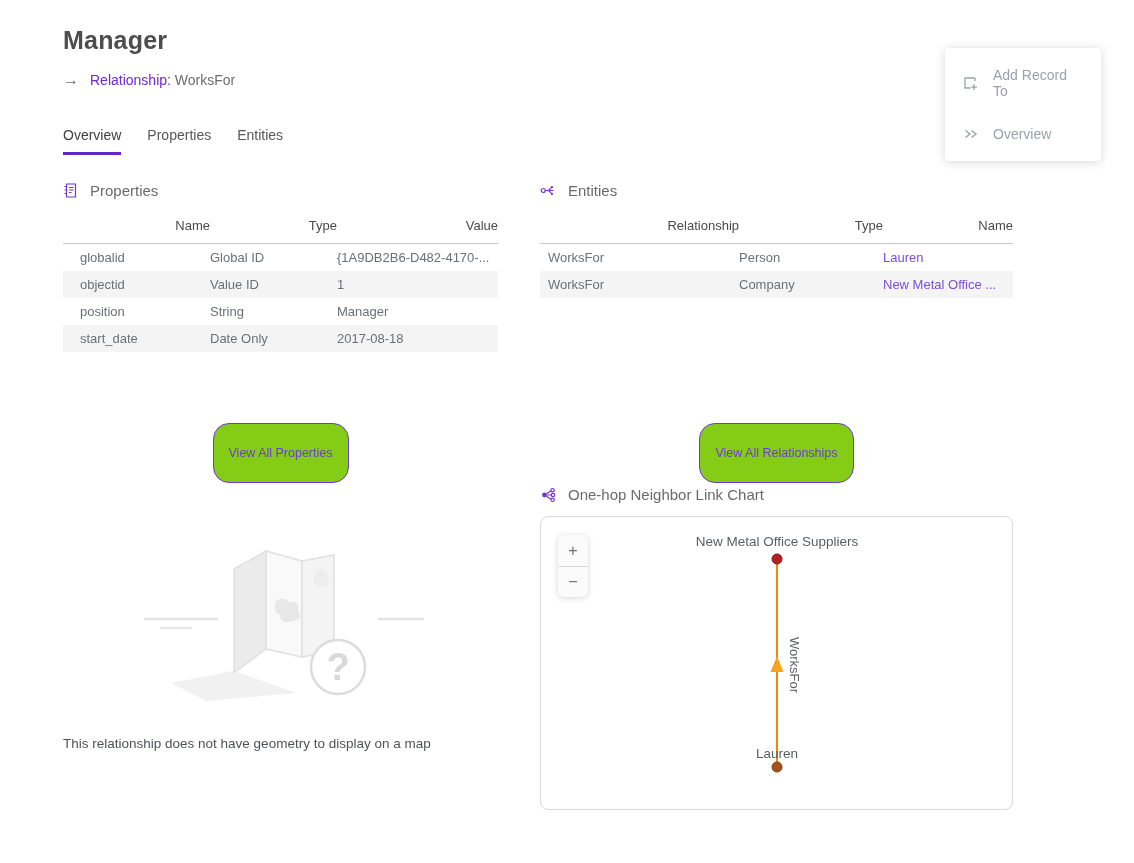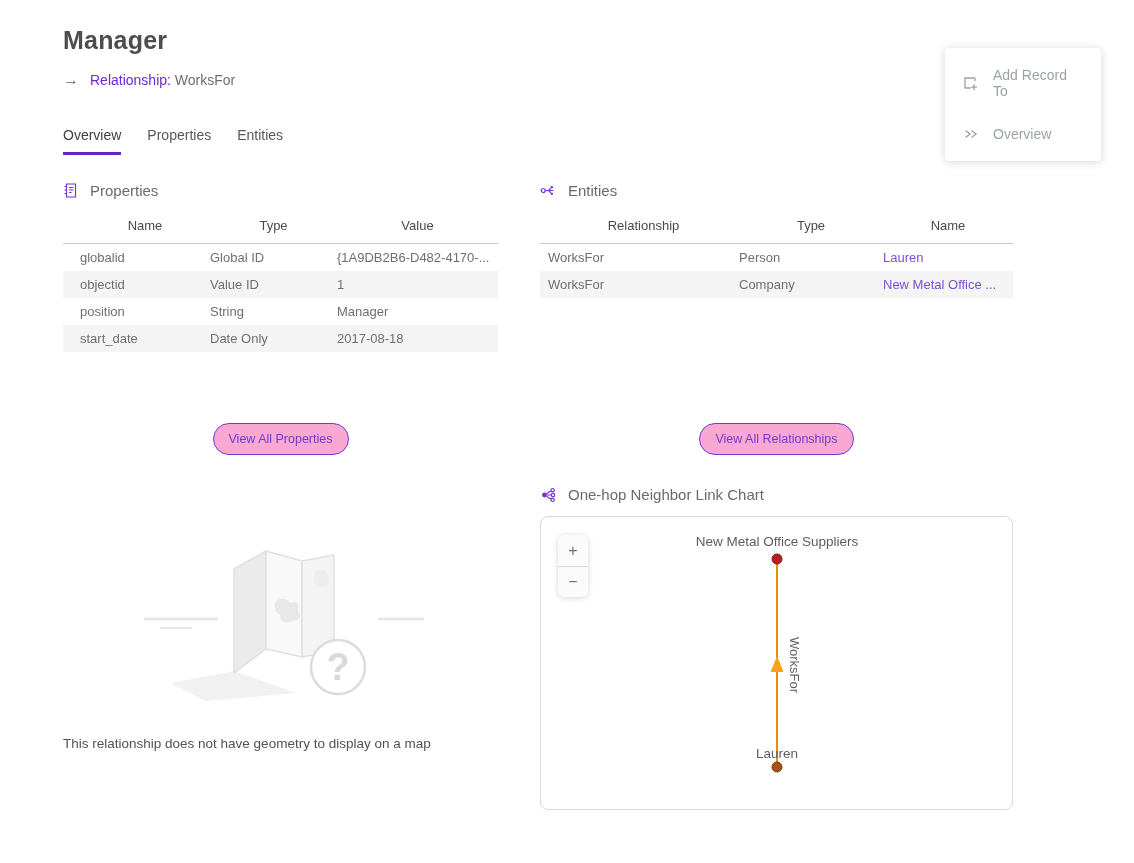--- a/index.html
+++ b/index.html
@@ -30,33 +30,33 @@
   .tab { padding-bottom:9px; color:#585858; cursor:pointer; border-bottom:3px solid transparent; }
   .tab.active { color:#3f3f3f; border-bottom-color:#6526c9; }
 
   
   .main { display:grid; grid-template-columns:435px 473px; column-gap:42px; grid-template-rows:241px 63px auto; margin-top:27px; }
 
   .section-header { display:flex; align-items:center; gap:11px; font-size:15px; color:#6a6a6a; margin-bottom:13px; }
   .section-header svg { flex:0 0 auto; }
 
   table { width:100%; border-collapse:collapse; font-size:13px; table-layout:fixed; }
-  th { text-align:center; font-weight:400; color:#4a4a4a; padding:6px 0 10px 0; border-bottom:1px solid #c8c8c8; }
+  th { text-align:right; font-weight:400; color:#4a4a4a; padding:6px 0 10px 0; border-bottom:1px solid #c8c8c8; }
   td { color:#6c7075; padding:6px 0; height:26px; }
   .props-table th:nth-child(1), .props-table td:nth-child(1) { width:147px; padding-left:17px; }
   .props-table th:nth-child(2), .props-table td:nth-child(2) { width:127px; }
   .entities-table th:nth-child(1), .entities-table td:nth-child(1) { width:199px; padding-left:8px; }
   .entities-table th:nth-child(2), .entities-table td:nth-child(2) { width:144px; }
   tbody tr:nth-child(even) { background:#f4f4f4; }
   .cell-link { color:#7c4fd4; cursor:pointer; }
 
   .btn-row { display:flex; justify-content:center; align-items:flex-start; }
   .pill-btn {
-    background:#f9a8d4; border:1px solid #6f3bd4; color:#6f3bd4; border-radius:16px;
-    font-size:12.5px; padding:8px 15px; cursor:pointer; font-family:inherit;
+    background:#84cc16; border:1px solid #6f3bd4; color:#6f3bd4; border-radius:16px;
+    font-size:12.5px; padding:22px 15px; cursor:pointer; font-family:inherit;
   }
 
   
   .map-area { height:218px; display:flex; align-items:center; justify-content:center; margin-top:26px; }
   .geo-message { margin:6px 0 0 0; text-align:left; font-size:13.5px; color:#4f5255; }
 
   
   .chart-card {
     position:relative; height:294px; margin-top:9px; background:#fff;
     border:1px solid #d9d9d9; border-radius:8px; overflow:hidden;

